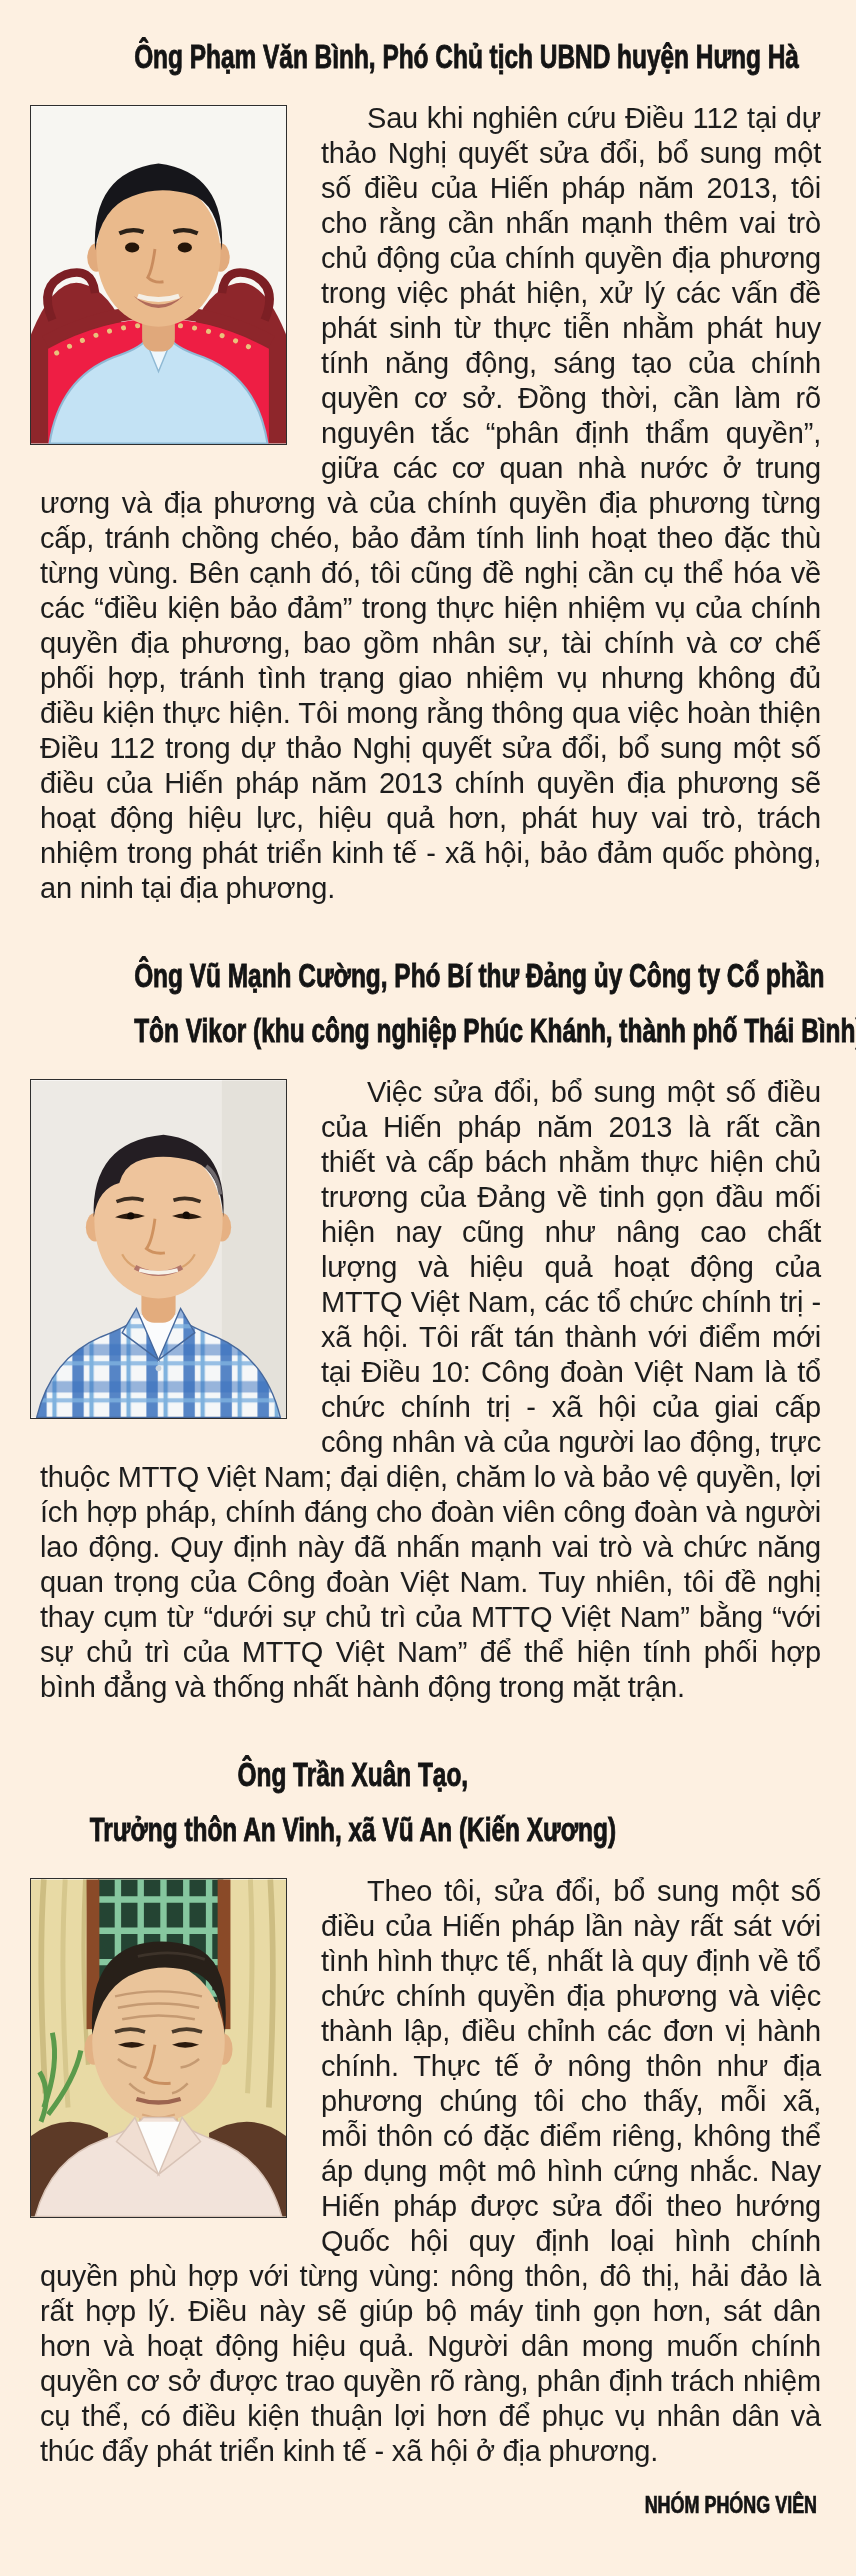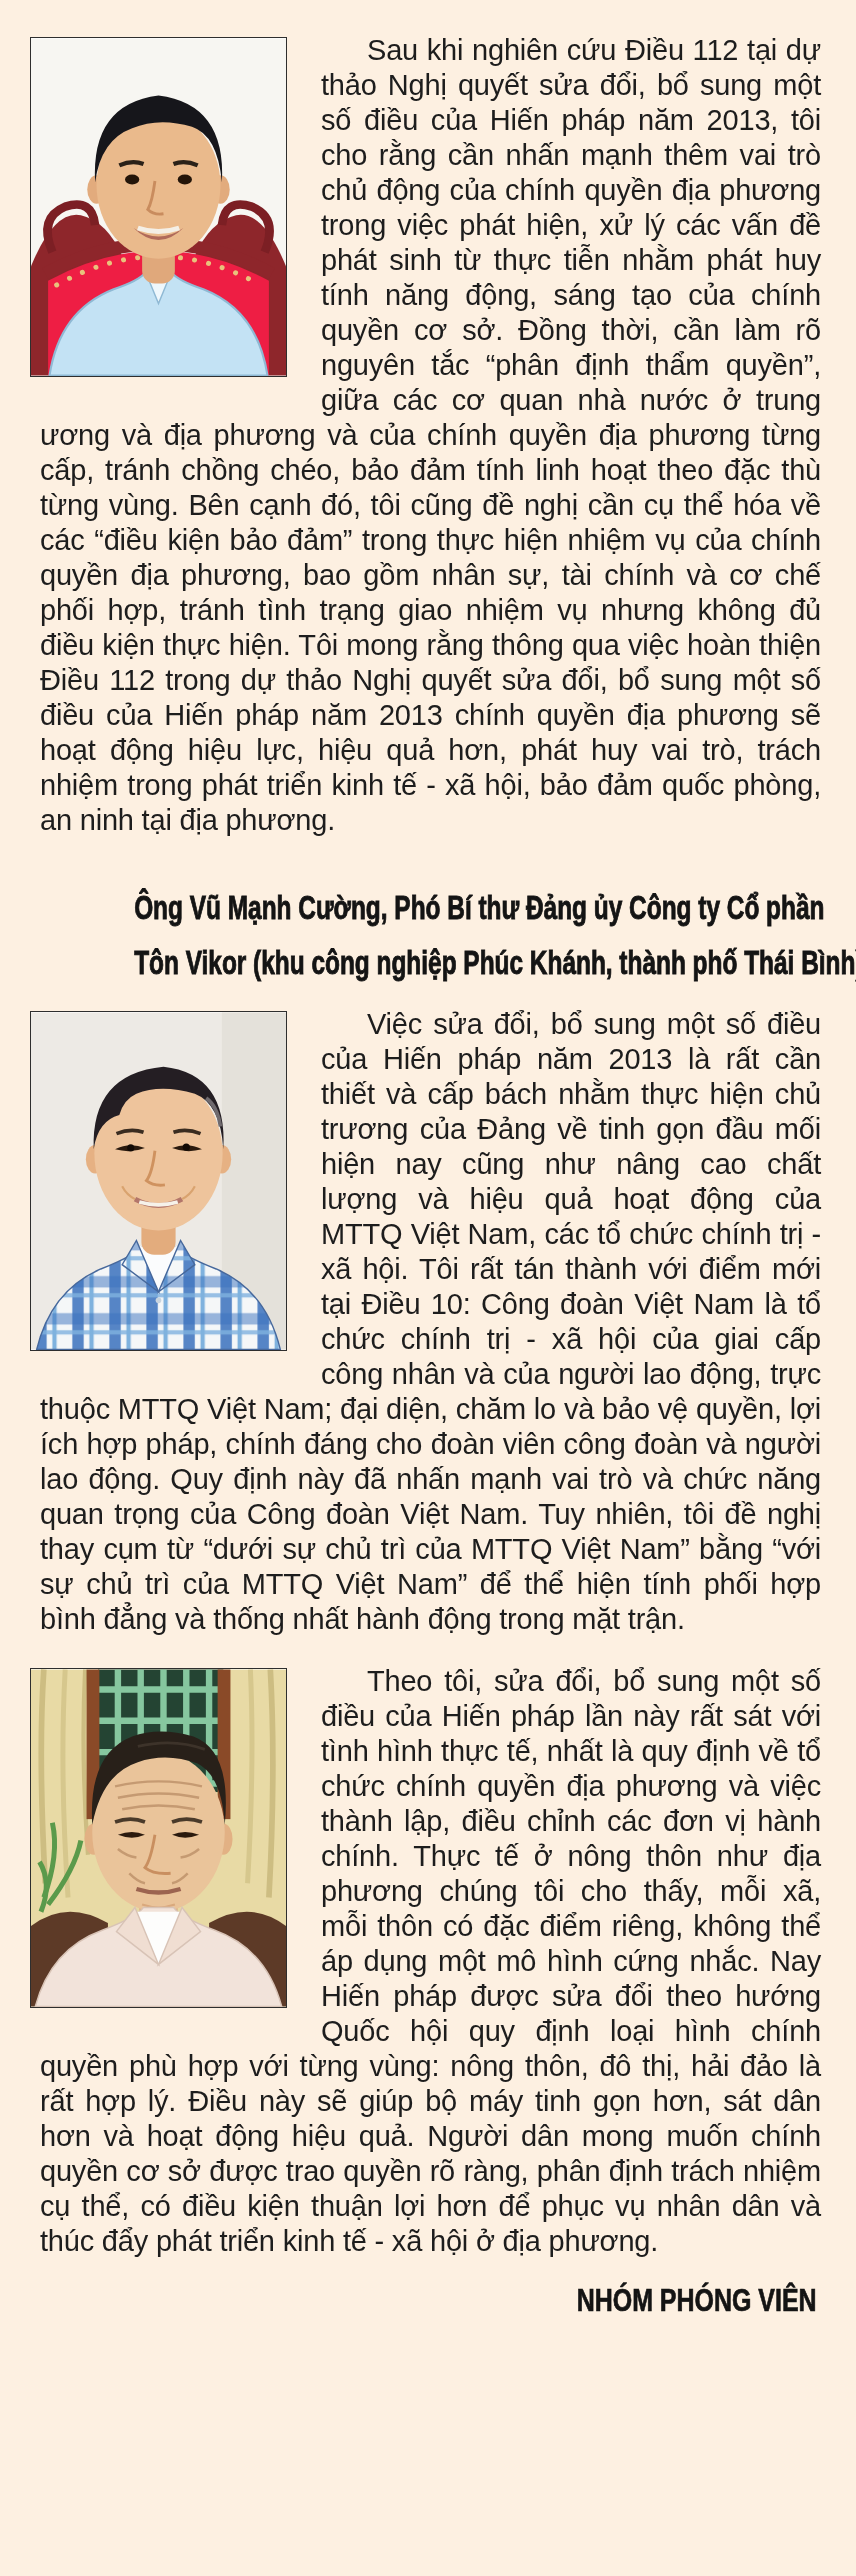--- a/index.html
+++ b/index.html
@@ -54,33 +54,36 @@
     line-height:35px;
     letter-spacing:-0.2px;
     text-align:justify;
     text-indent:46px;
     color:var(--ink);
   }
   .byline{
     margin-top:13px;
     text-align:right;
     padding-right:14.4px;
-    font-size:32px;
+    font-size:23px;
     font-weight:700;
     color:var(--head);
     -webkit-text-stroke:0.7px var(--head);
   }
   .byline .hl{display:inline-block;transform:scaleX(0.78);transform-origin:right;white-space:nowrap;}
 </style>
 </head>
 <body>
 
 <div class="page">
 
   <section>
+    <h1 class="headline center">
+      <span class="hl">Ông Phạm Văn Bình, Phó Chủ tịch UBND huyện Hưng Hà</span>
+    </h1>
     <div class="sec-body">
       <figure class="photo">
         <svg viewBox="0 0 358 473" xmlns="http://www.w3.org/2000/svg">
           <rect width="358" height="473" fill="#f7f6f2"></rect>
 
           <path d="M-4,473 L-4,330 Q30,240 70,248 Q112,258 134,320 L140,473 Z" fill="#8e262b"></path>
           <path d="M362,473 L362,330 Q328,240 288,248 Q246,258 224,320 L218,473 Z" fill="#8e262b"></path>
           <path d="M30,300 Q10,252 48,236 Q86,224 90,262" fill="none" stroke="#7c1f24" stroke-width="12"></path>
           <path d="M328,300 Q348,252 310,236 Q272,224 268,262" fill="none" stroke="#7c1f24" stroke-width="12"></path>
           <path d="M24,473 L24,340 Q179,256 334,340 L334,473 Z" fill="#ee1e44"></path>
@@ -148,20 +151,24 @@
           <path d="M152,266 Q179,274 206,266" stroke="#f6f2ea" stroke-width="5" fill="none"></path>
           <path d="M128,244 Q134,256 146,262" stroke="#d9a36f" stroke-width="3" fill="none"></path>
           <path d="M230,244 Q224,256 212,262" stroke="#d9a36f" stroke-width="3" fill="none"></path>
         </svg>
       </figure>
       <p class="body-text">Việc sửa đổi, bổ sung một số điều của Hiến pháp năm 2013 là rất cần thiết và cấp bách nhằm thực hiện chủ trương của Đảng về tinh gọn đầu mối hiện nay cũng như nâng cao chất lượng và hiệu quả hoạt động của MTTQ Việt Nam, các tổ chức chính trị - xã hội. Tôi rất tán thành với điểm mới tại Điều 10: Công đoàn Việt Nam là tổ chức chính trị - xã hội của giai cấp công nhân và của người lao động, trực thuộc MTTQ Việt Nam; đại diện, chăm lo và bảo vệ quyền, lợi ích hợp pháp, chính đáng cho đoàn viên công đoàn và người lao động. Quy định này đã nhấn mạnh vai trò và chức năng quan trọng của Công đoàn Việt Nam. Tuy nhiên, tôi đề nghị thay cụm từ “dưới sự chủ trì của MTTQ Việt Nam” bằng “với sự chủ trì của MTTQ Việt Nam” để thể hiện tính phối hợp bình đẳng và thống nhất hành động trong mặt trận.</p>
     </div>
   </section>
 
   <section>
+    <h2 class="headline left mid">
+      <span class="hl">Ông Trần Xuân Tạo,</span>
+      <span class="hl">Trưởng thôn An Vinh, xã Vũ An (Kiến Xương)</span>
+    </h2>
     <div class="sec-body">
       <figure class="photo">
         <svg viewBox="0 0 358 473" xmlns="http://www.w3.org/2000/svg">
           <rect width="358" height="473" fill="#e8daa5"></rect>
           <path d="M18,0 Q10,120 20,300" stroke="#cdbd82" stroke-width="8" fill="none"></path>
           <path d="M48,0 Q40,140 52,320" stroke="#d6c78d" stroke-width="7" fill="none"></path>
           <path d="M76,0 Q70,120 80,260" stroke="#cdbd82" stroke-width="6" fill="none"></path>
           <path d="M336,0 Q344,140 334,320" stroke="#cdbd82" stroke-width="8" fill="none"></path>
           <path d="M308,0 Q314,130 304,300" stroke="#d6c78d" stroke-width="7" fill="none"></path>
           <rect x="94" y="0" width="176" height="172" fill="#244433"></rect>

